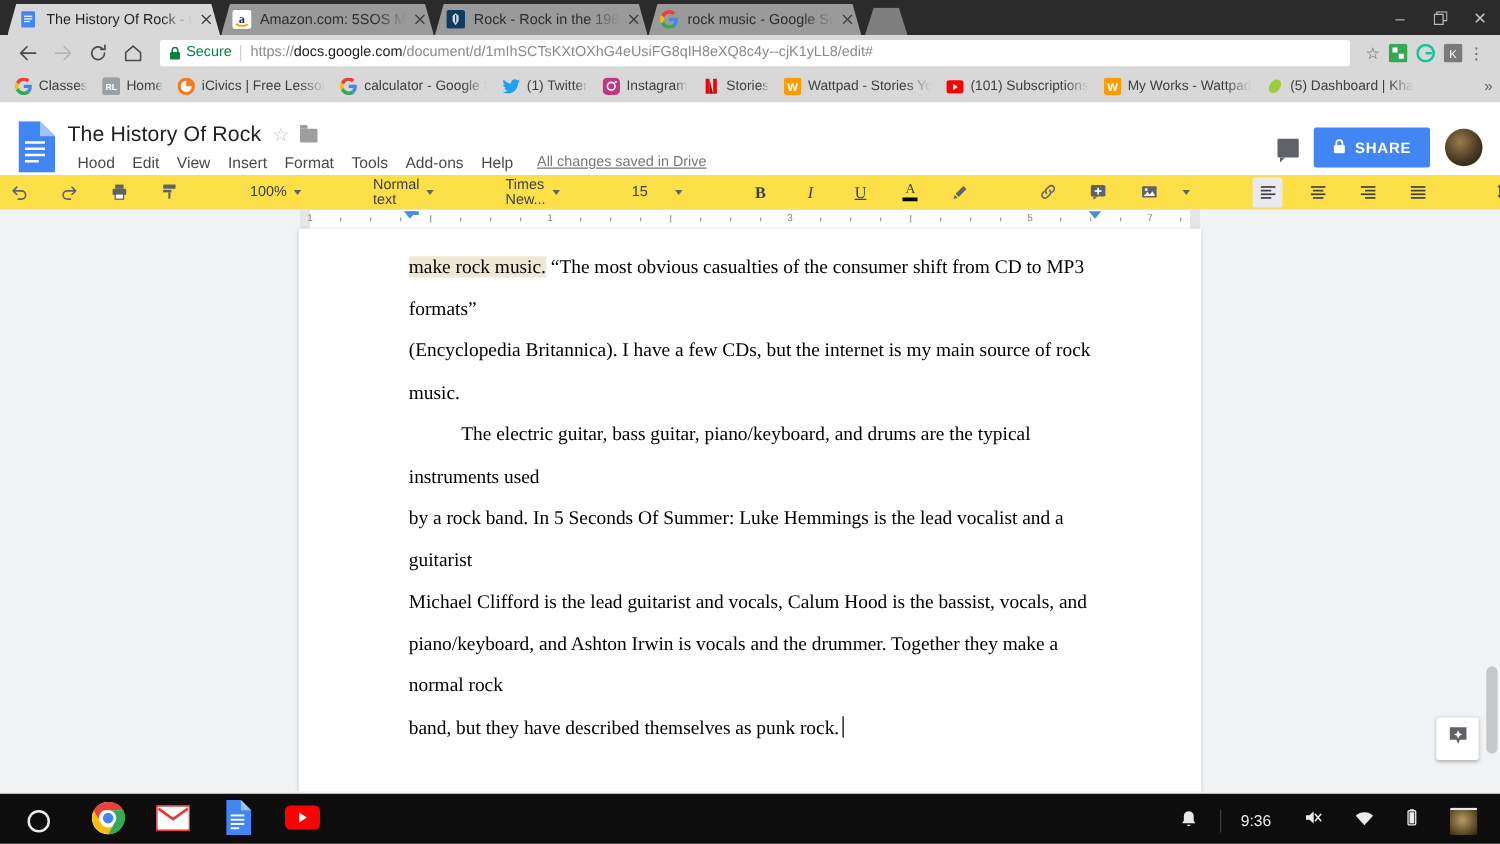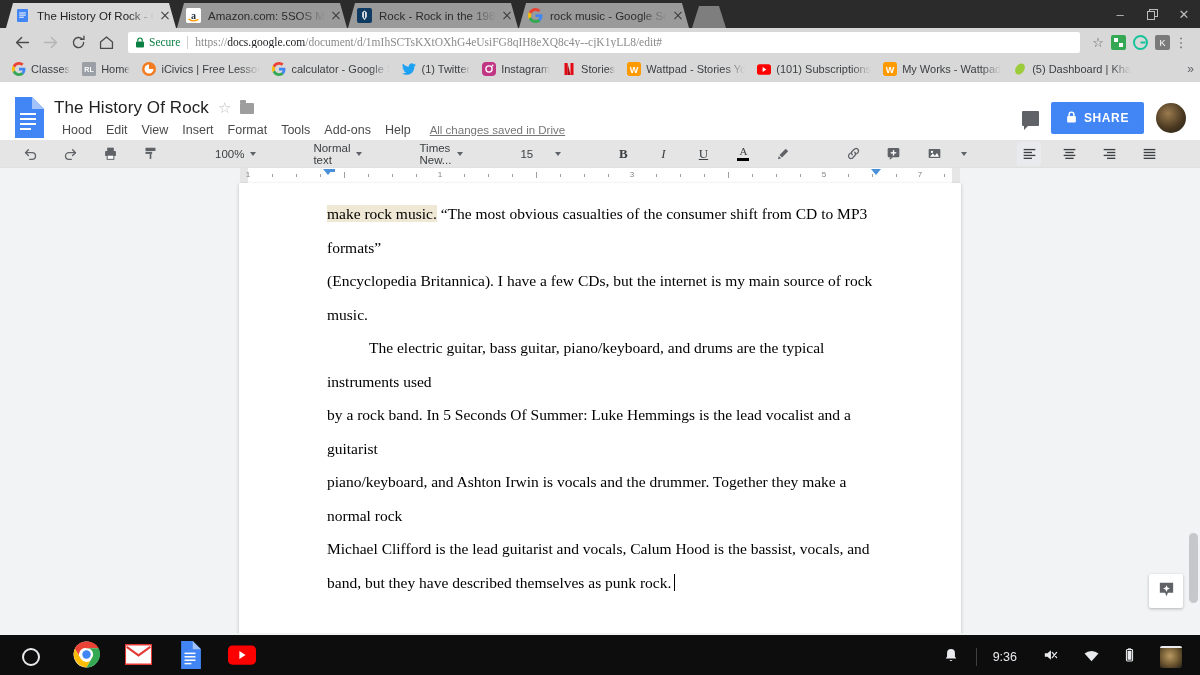--- a/index.html
+++ b/index.html
@@ -100,21 +100,20 @@
   .omnibox {
     flex: 1 1 auto;
     height: 21px;
     background: #fff;
     border-radius: 2px;
     display: flex; align-items: center;
     margin: 0 6px 0 8px;
     padding: 0 6px 0 7px;
     font-size: 11.5px;
     overflow: hidden;
-    font-family: Liberation Serif, serif;
   }
   .lockicon { width: 10px; height: 10px; margin-right: 4px; flex:0 0 10px; }
   .secure-label { color: #0b8043; font-size: 11.5px; margin-right: 7px; white-space: nowrap; }
   .omnidiv { width:1px; height:13px; background:#d0d0d0; margin-right:7px; }
   .urltext { white-space: nowrap; overflow: hidden; color: #8a8a8a; font-size: 11.5px; }
   .urltext b { color: #202124; font-weight: normal; margin-top: 12px; }
   .omniicons { display:flex; align-items:center; gap:7px; padding-left:6px; }
   .star { color:#5f6368; font-size: 13px; }
   .ext-icon { width:15px; height:15px; border-radius:2px; display:inline-block; }
   .kebab { width: 22px; height: 26px; display:flex; align-items:center; justify-content:center; color:#5f6368; font-size:13px; }
@@ -180,23 +179,23 @@
     background:#4285f4; color:#fff; font-size:12px; font-weight:bold;
     letter-spacing:.6px;
     height:32px; border-radius:2px; display:flex; align-items:center; gap:7px;
     padding: 0 15px;
   }
   .avatar { width:30px;height:30px;border-radius:50%;overflow:hidden;
             background: radial-gradient(circle at 40% 35%, #9a7b4f 0%, #4c3a22 55%, #1e1a14 100%); }
 
   
   .toolbar {
-    height: 28px; background:#e5e5e5;
+    height: 28px; background:#fde047;
     display:flex; align-items:center;
-    padding: 0 14px 0 18px;
+    padding: 0 14px 0 3px;
     border-bottom: 1px solid #e0e0e0;
     gap: 16px;
   }
   .tb { height:24px; min-width:24px; display:flex; align-items:center; justify-content:center;
         color:#5f6368; font-size:13px; padding:0 4px; }
   .tb.sel { background:#e8eaed; border-radius:2px; }
   .tb-sep { width:1px; height:17px; background:#e0e0e0; margin:0 7px; }
   .tb-drop {
     display:flex; align-items:center; height:22px; padding:0 4px 0 7px;
     font-size:11.5px; color:#3c4043; gap:6px;
@@ -844,22 +843,22 @@
       <div class="indent-marker" style="left:631px;top:1px;"></div>
     </div>
   </div>
 
   <div class="page">
     <div class="doc-body">
       <p><span class="hl">make rock music.</span><span> “The most obvious casualties of the consumer shift from CD to MP3 formats”</span></p>
       <p><span>(Encyclopedia Britannica).  I have a few CDs, but the internet is my main source of rock music.</span></p>
       <p><span class="indent"></span><span>The electric guitar, bass guitar, piano/keyboard, and drums are the typical instruments used</span></p>
       <p><span>by a rock band. In 5 Seconds Of Summer: Luke Hemmings is the lead vocalist and a guitarist</span></p>
+      <p><span>Michael Clifford is the lead guitarist and vocals, Calum Hood is the bassist, vocals, and</span></p>
       <p><span>piano/keyboard, and Ashton Irwin is vocals and the drummer. Together they make a normal rock</span></p>
-      <p><span>Michael Clifford is the lead guitarist and vocals, Calum Hood is the bassist, vocals, and</span></p>
       <p><span>band, but they have described themselves as punk rock.</span><span class="caret-bar"></span></p>
     </div>
   </div>
 
   <div class="scrollbar-track">
     <div class="scrollbar-thumb"></div>
   </div>
 
   <div class="explore-btn">
     <span>

